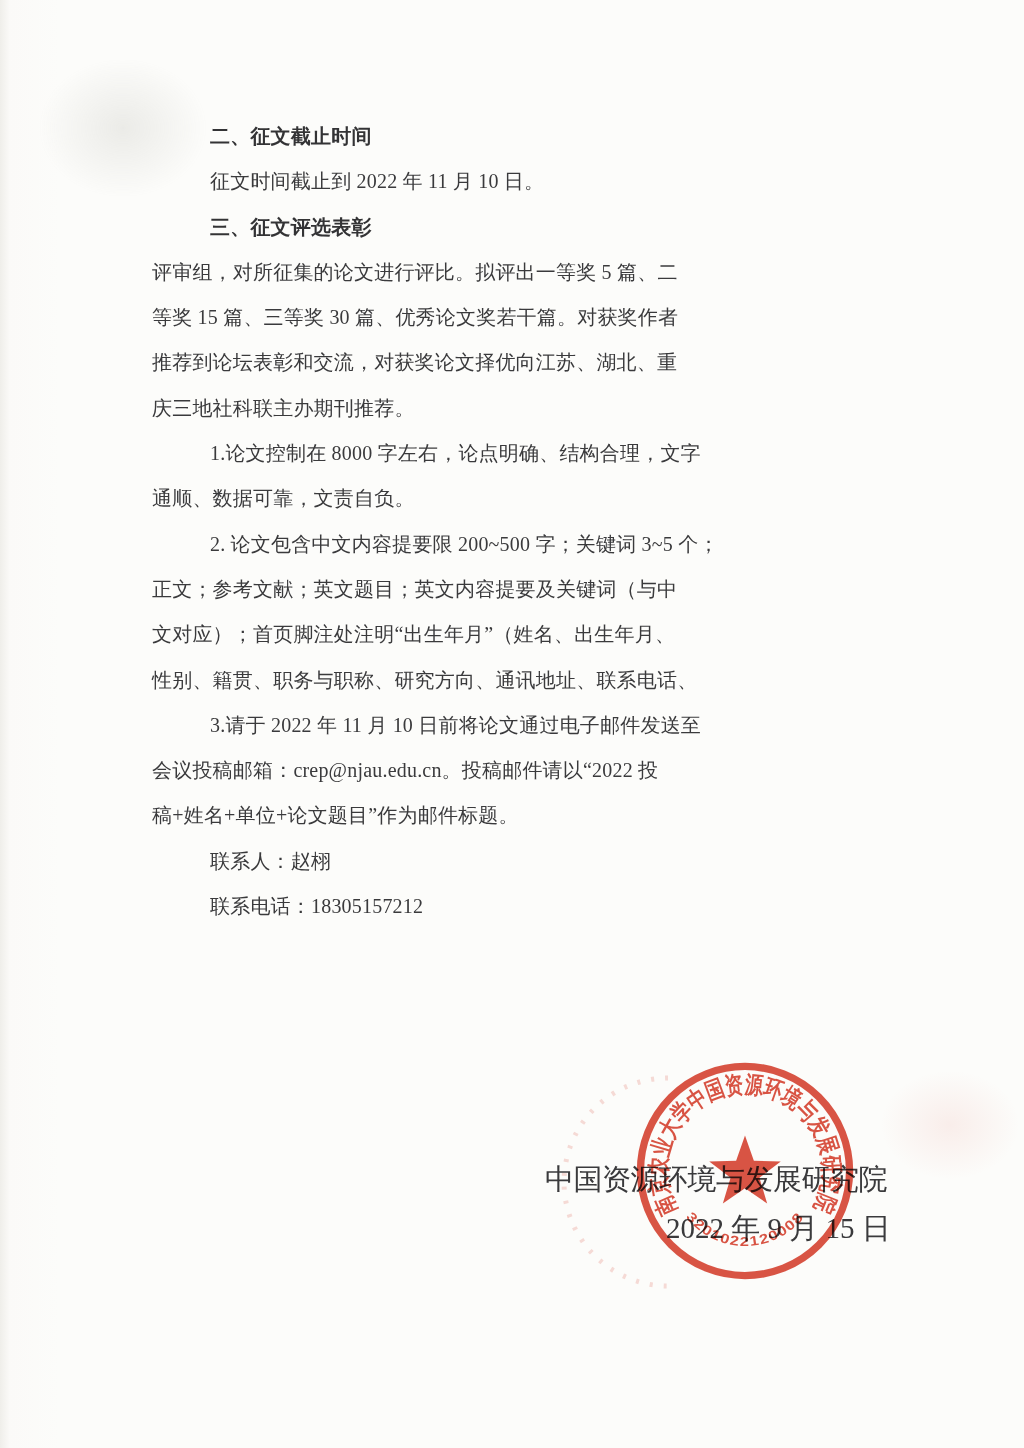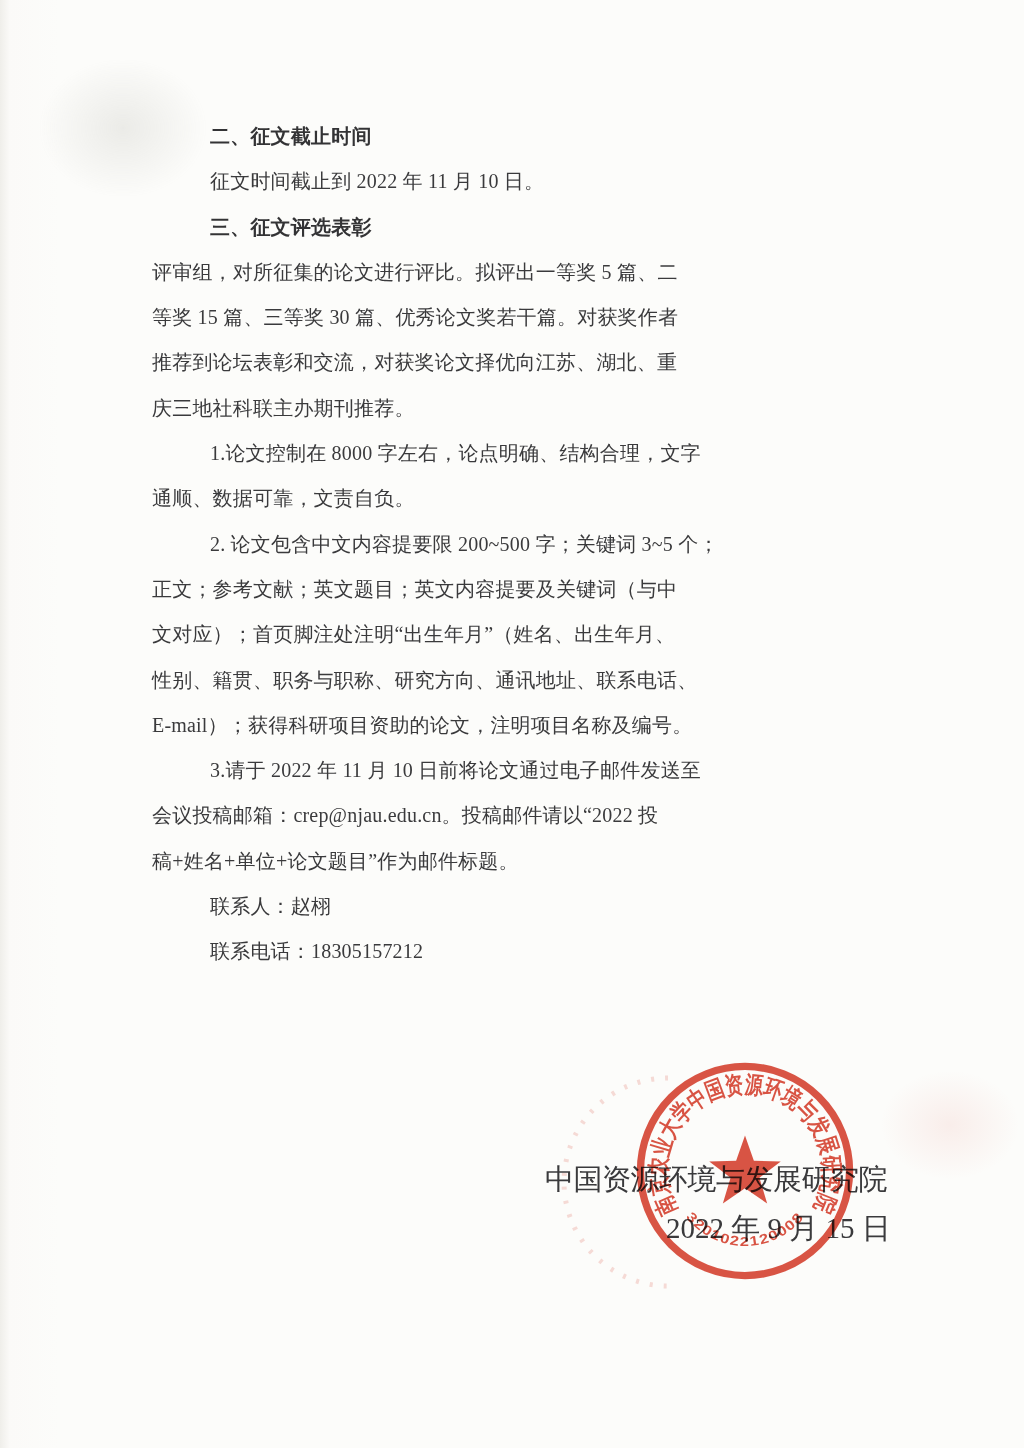--- a/index.html
+++ b/index.html
@@ -60,21 +60,20 @@
     <div class="line">评审组，对所征集的论文进行评比。拟评出一等奖 5 篇、二</div>
     <div class="line">等奖 15 篇、三等奖 30 篇、优秀论文奖若干篇。对获奖作者</div>
     <div class="line">推荐到论坛表彰和交流，对获奖论文择优向江苏、湖北、重</div>
     <div class="line">庆三地社科联主办期刊推荐。</div>
     <div class="line ind">1.论文控制在 8000 字左右，论点明确、结构合理，文字</div>
     <div class="line">通顺、数据可靠，文责自负。</div>
     <div class="line ind">2. 论文包含中文内容提要限 200~500 字；关键词 3~5 个；</div>
     <div class="line">正文；参考文献；英文题目；英文内容提要及关键词（与中</div>
     <div class="line">文对应）；首页脚注处注明“出生年月”（姓名、出生年月、</div>
     <div class="line">性别、籍贯、职务与职称、研究方向、通讯地址、联系电话、</div>
-    <div class="line">E-mail）；获得科研项目资助的论文，注明项目名称及编号。</div>
     <div class="line ind">3.请于 2022 年 11 月 10 日前将论文通过电子邮件发送至</div>
     <div class="line">会议投稿邮箱：crep@njau.edu.cn。投稿邮件请以“2022 投</div>
     <div class="line">稿+姓名+单位+论文题目”作为邮件标题。</div>
     <div class="line ind">联系人：赵栩</div>
     <div class="line ind">联系电话：18305157212</div>
   </div>
 
   <div class="sig-org">中国资源环境与发展研究院</div>
   <div class="sig-date">2022 年 9 月 15 日</div>
 

